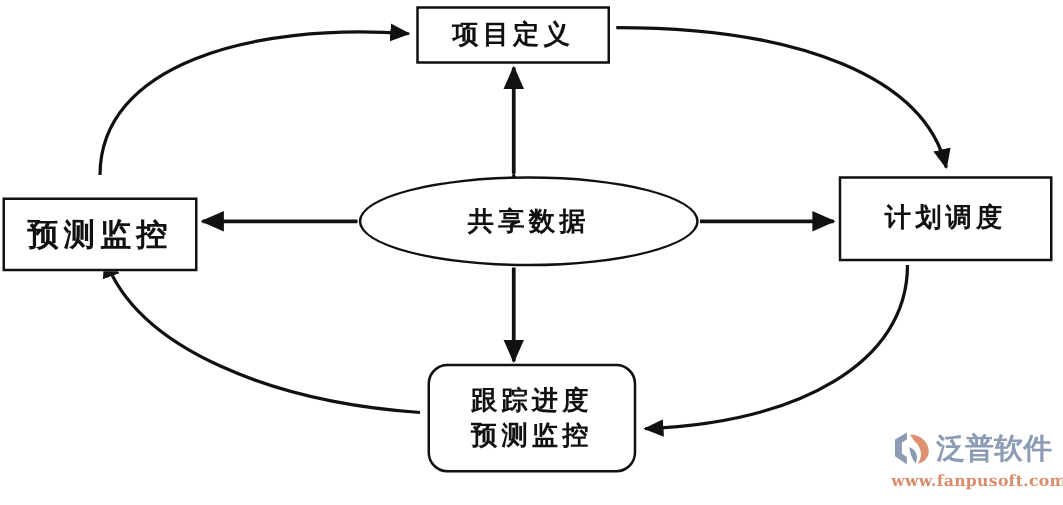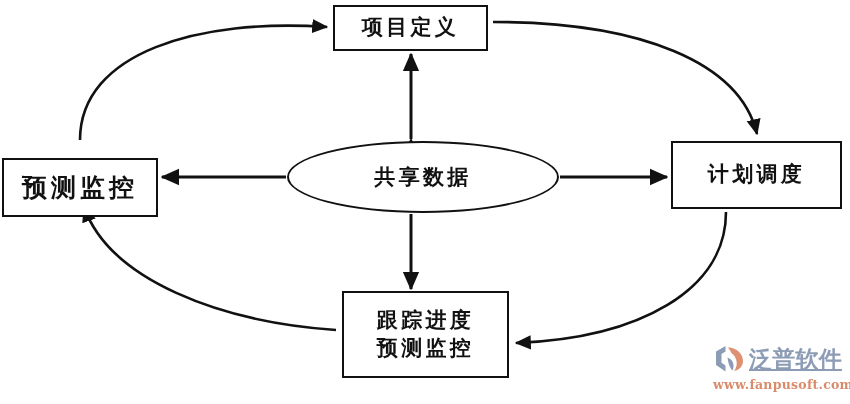--- a/index.html
+++ b/index.html
@@ -53,20 +53,21 @@
     margin-top: 16px;
   }
   #node-plan-scheduling {
     left: 671px; top: 141px; width: 171px; height: 68px;
     font-size: 21px;
     font-family: Liberation Serif, serif;
   }
   #node-track-progress {
     left: 342px; top: 291px; width: 167px; height: 87px;
     font-size: 21px;
+    border-radius: 16px;
   }
   #node-shared-data {
     position: absolute;
     left: 287px; top: 141px; width: 272px; height: 72px;
     box-sizing: border-box;
     border: 2.5px solid #111111;
     border-radius: 50%;
     background: #ffffff;
     display: flex;
     align-items: center;
@@ -93,21 +94,20 @@
     align-items: center;
     gap: 3px;
   }
   .wm-brand {
     font-size: 23px;
     font-weight: bold;
     color: #8d9cb5;
     letter-spacing: 0.01em;
     line-height: 1;
     white-space: nowrap;
-    text-decoration: underline;
   }
   .wm-url {
     margin-top: 3px;
     margin-left: 1px;
     font-size: 12.5px;
     font-weight: bold;
     color: #d98b6a;
     letter-spacing: 0.02em;
     white-space: nowrap;
     font-family: "DejaVu Serif", "Liberation Serif", serif;

